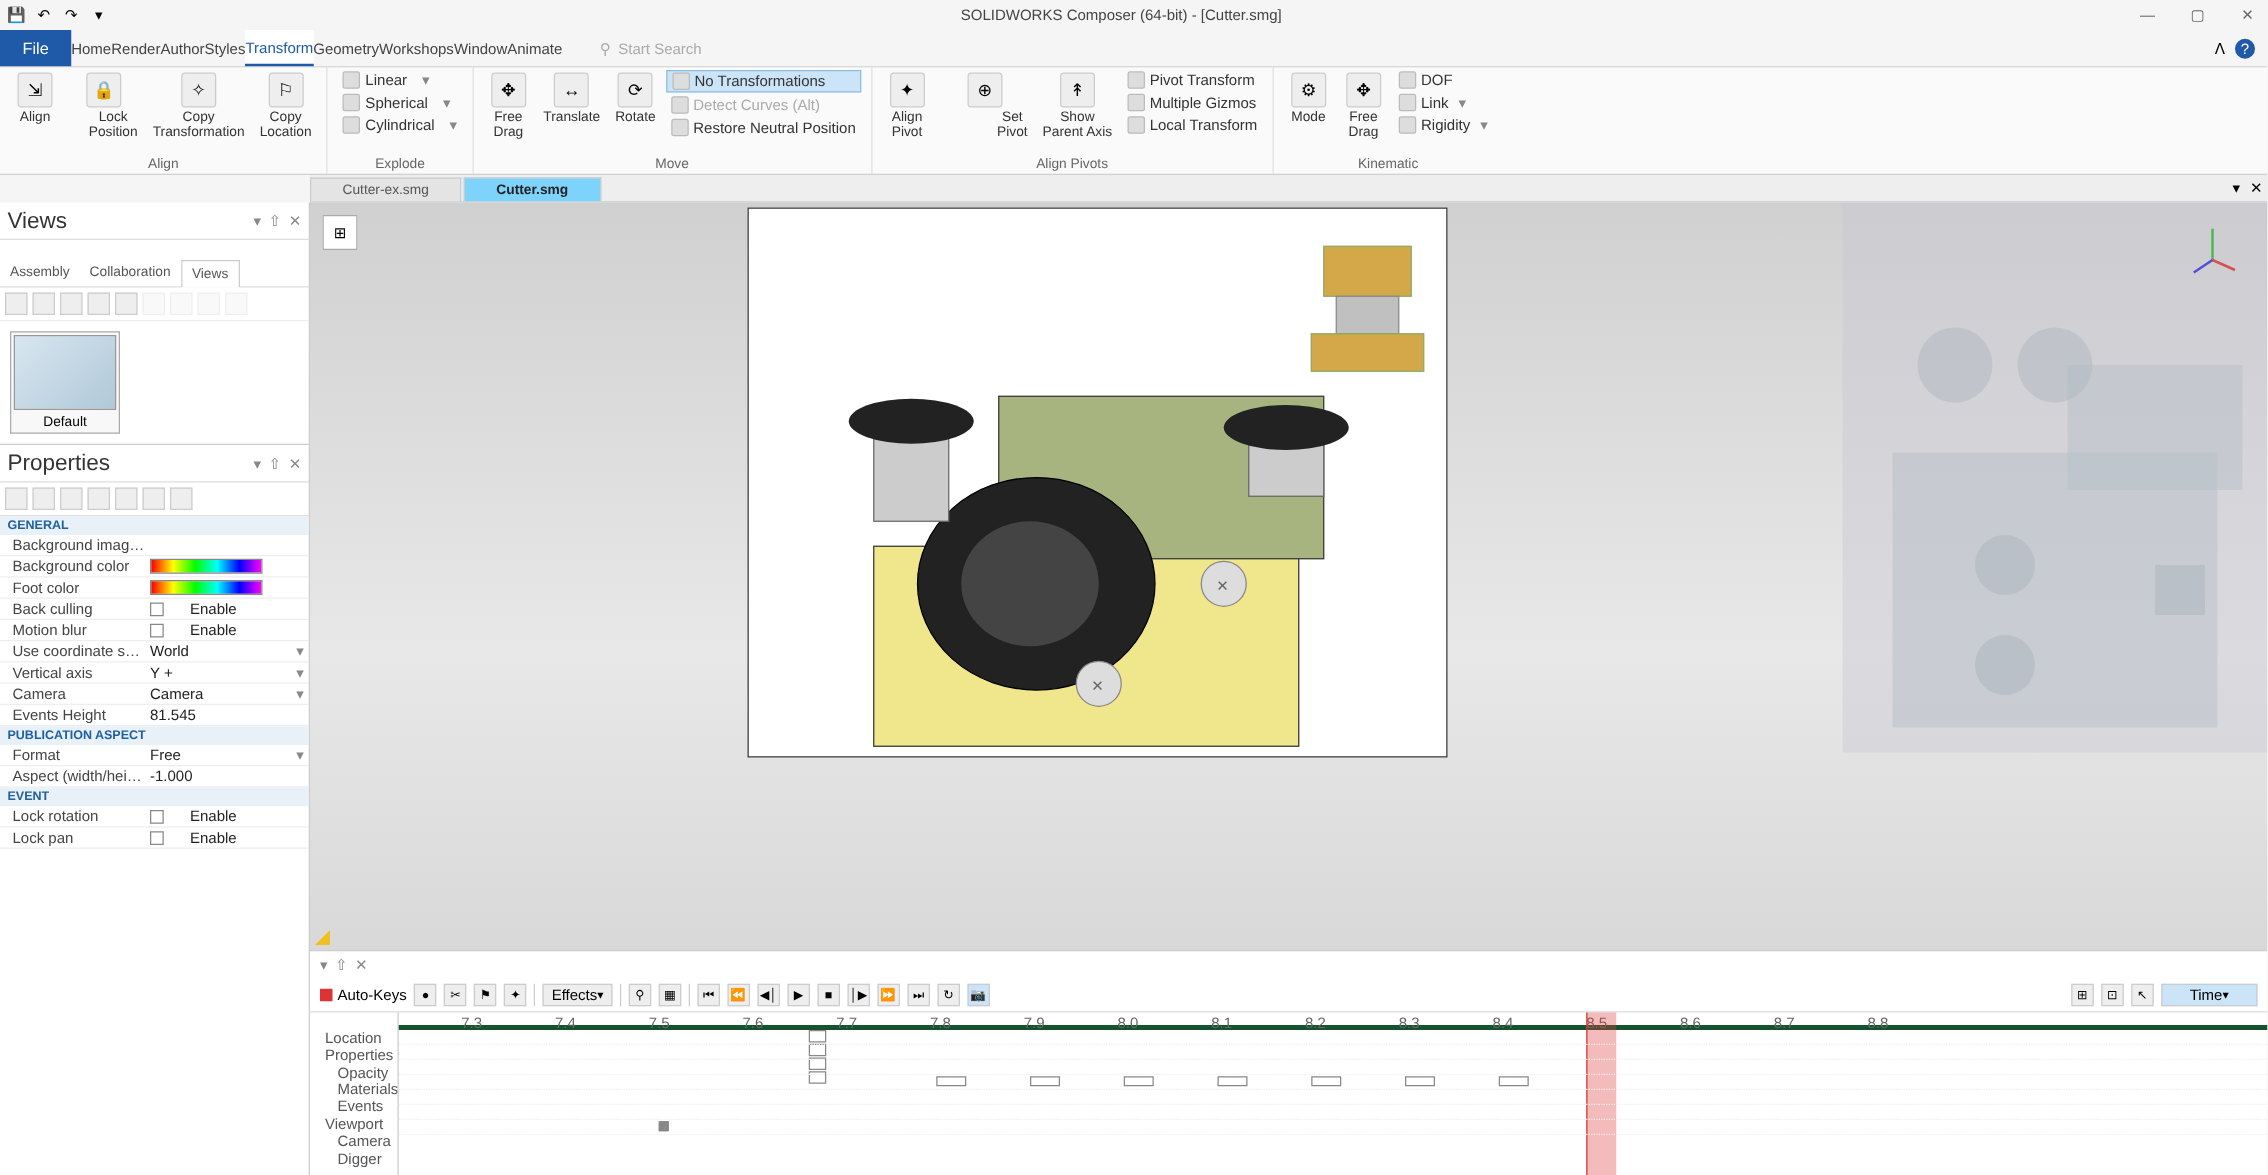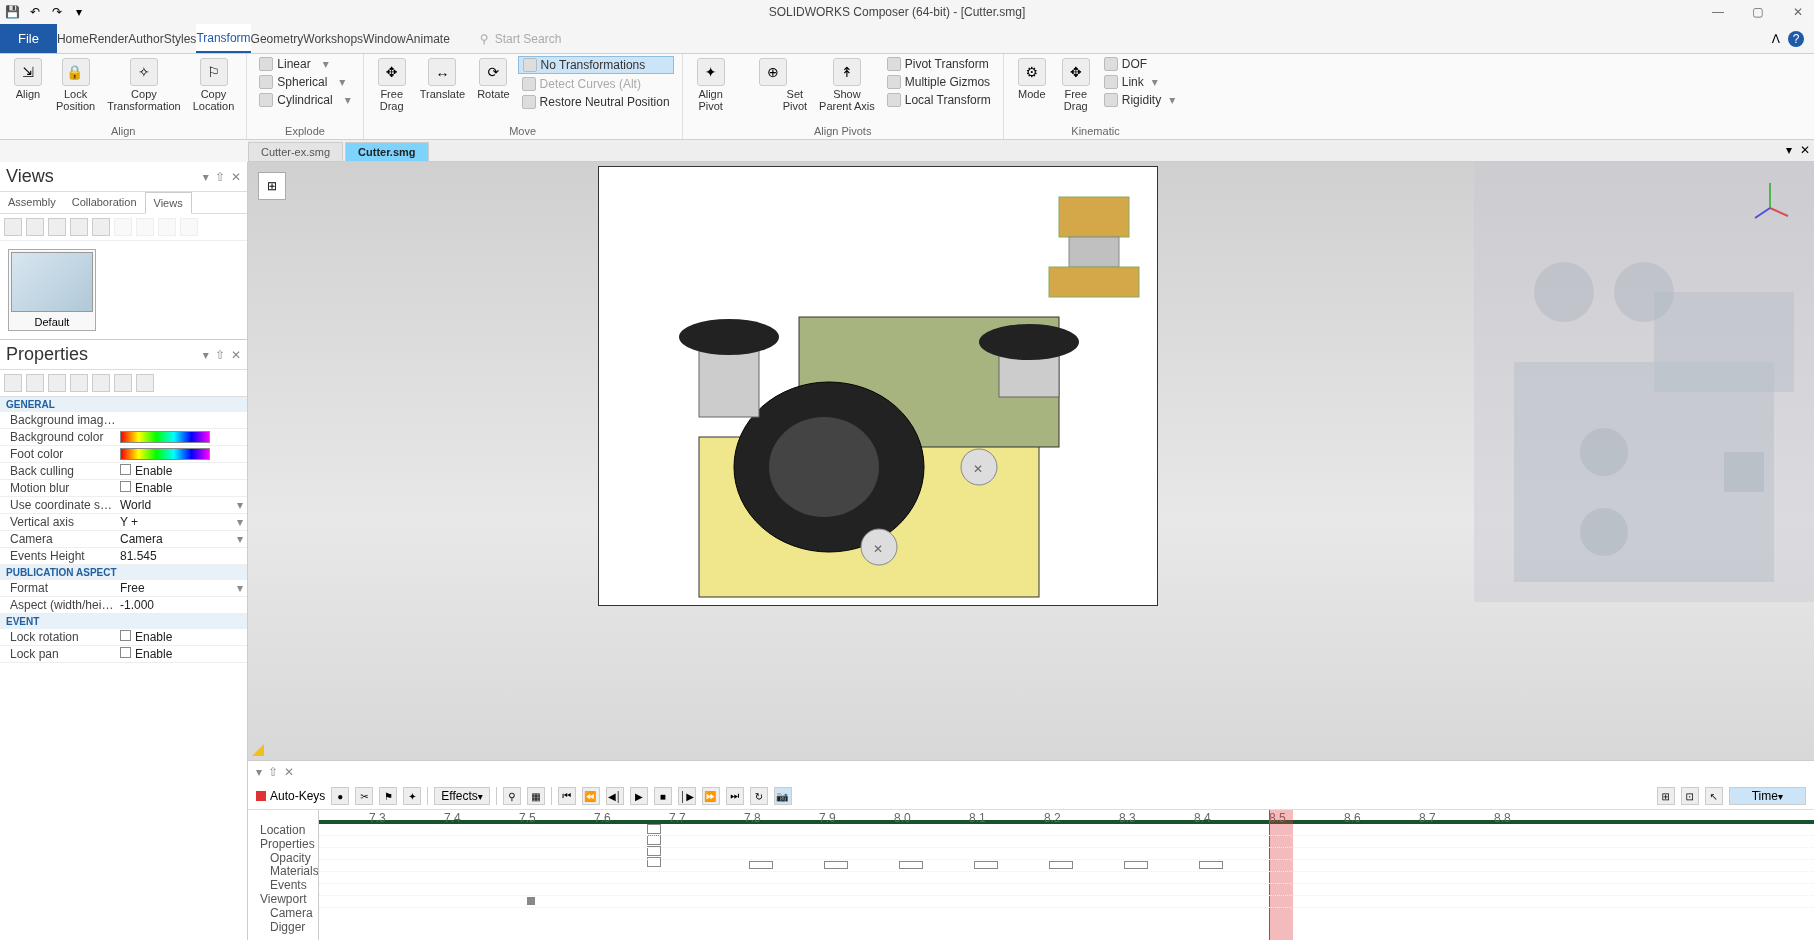--- a/index.html
+++ b/index.html
@@ -30,52 +30,52 @@
 .rbtn .ico { width: 28px; height: 28px; background: #eee; border: 1px solid #ccc; border-radius: 3px; margin-bottom: 2px; display:flex; align-items:center; justify-content:center; font-size:14px;}
 .rbtn .lbl { font-size: 11px; color: #333; text-align: center; line-height: 1.1; }
 .rstack { display: flex; flex-direction: column; gap: 2px; }
 .rsmall { display: flex; align-items: center; gap: 4px; padding: 1px 4px; cursor: pointer; font-size: 11px; color: #333; }
 .rsmall .sico { width: 14px; height: 14px; background: #ddd; border: 1px solid #bbb; border-radius: 2px; }
 .rsmall.highlight { background: #cce4f7; border: 1px solid #8fbde0; }
 .rsmall.disabled { color: #aaa; }
 
 
 .doctabs { height: 22px; background: #eee; display: flex; align-items: flex-end; border-bottom: 1px solid #ccc; margin-left: 248px; }
-.doctab { padding: 3px 12px; background: #e4e4e4; border: 1px solid #ccc; border-bottom: none; margin-right: 2px; cursor: pointer; font-size: 11px; color: #555; }
+.doctab { padding: 3px 25px; background: #e4e4e4; border: 1px solid #ccc; border-bottom: none; margin-right: 2px; cursor: pointer; font-size: 11px; color: #555; }
 .doctab.active { background: #7dd3fc; font-weight: bold; color: #222; }
 .doctabs .spacer { flex: 1; }
 
 
 .main { display: flex; height: calc(940px - 24px - 30px - 86px - 22px); }
 .leftcol { width: 248px; display: flex; flex-direction: column; background: #fff; border-right: 1px solid #ccc; }
 
 
 .panel-header { display: flex; align-items: center; padding: 4px 6px; border-bottom: 1px solid #ddd; }
 .panel-header .ptitle { font-size: 18px; color: #333; flex: 1; }
 .panel-header .pctrl { display: flex; gap: 6px; color: #888; }
 .panel-header .pctrl span { cursor: pointer; }
 .views-tabs { display: flex; border-bottom: 1px solid #ddd; }
-.views-tabs .vt { padding: 4px 8px; font-size: 11px; color: #555; cursor: pointer; }
+.views-tabs .vt { padding: 4px 8px; font-size: 11px; color: #555; cursor: pointer; margin-top: 16px; }
 .views-tabs .vt.active { background: #fff; border: 1px solid #ccc; border-bottom: 1px solid #fff; margin-bottom: -1px; }
 .views-toolbar { display: flex; gap: 4px; padding: 4px; border-bottom: 1px solid #eee; }
 .views-toolbar .tb { width: 18px; height: 18px; background: #eee; border: 1px solid #ccc; cursor: pointer; }
 .views-body { padding: 8px; }
 .view-thumb { width: 88px; border: 1px solid #aaa; padding: 2px; background: #f8f8f8; text-align: center; }
 .view-thumb .timg { width: 82px; height: 60px; background: linear-gradient(135deg,#d8e6f0,#b0c8d8); border: 1px solid #999; }
 .view-thumb .tlbl { font-size: 11px; margin-top: 4px; }
 
 
 .props { flex: 1; display: flex; flex-direction: column; border-top: 1px solid #ccc; overflow: hidden; }
 .props-toolbar { display: flex; gap: 4px; padding: 4px; border-bottom: 1px solid #ddd; }
 .props-toolbar .tb { width: 18px; height: 18px; background: #eee; border: 1px solid #ccc; cursor: pointer; }
 .props-body { flex: 1; overflow-y: auto; font-size: 11px; }
 .prop-section { background: #e8f0f8; color: #2060a0; font-weight: bold; padding: 2px 6px; font-size: 10px; }
 .prop-row { display: flex; align-items: center; border-bottom: 1px solid #eee; height: 17px; }
 .prop-row .pk { width: 116px; padding-left: 10px; color: #444; overflow: hidden; white-space: nowrap; text-overflow: ellipsis; }
-.prop-row .pv { flex: 1; padding-left: 4px; color: #222; display: flex; gap: 4px; }
+.prop-row .pv { flex: 1; padding-left: 4px; color: #222; display: flex; align-items: center; gap: 21px; }
 .prop-row .cb { width: 11px; height: 11px; border: 1px solid #888; }
 .prop-row .dd { margin-left: auto; margin-right: 4px; color: #888; cursor: pointer; }
 .colorstrip { width: 90px; height: 12px; background: linear-gradient(90deg,#f00,#ff0,#0f0,#0ff,#00f,#f0f); border: 1px solid #888; }
 
 
 .center { flex: 1; display: flex; flex-direction: column; position: relative; }
 .viewport { flex: 1; background: linear-gradient(180deg,#d0d0d0 0%, #e8e8e8 60%, #d8d8d8 100%); position: relative; overflow: hidden; }
 .vp-icon { position: absolute; top: 10px; left: 10px; width: 28px; height: 28px; background: #fff; border: 1px solid #aaa; display:flex; align-items:center; justify-content:center;}
 .vp-triad { position: absolute; top: 16px; right: 24px; width: 40px; height: 40px; }
 .model-white { position: absolute; left: 350px; top: 4px; width: 560px; height: 440px; background: #fff; border: 1px solid #333; }
@@ -148,21 +148,21 @@
 <div class="ribbon">
 
   <div class="ribbon-group">
     <div class="ribbon-group-items">
       <div class="rbtn">
           <div class="ico">⇲</div>
           <div class="lbl">Align</div>
         </div>
       <div class="rbtn">
           <div class="ico">🔒</div>
-          <div class="lbl" style="white-space:pre;">Lock
+          <div class="lbl" style="white-space:pre;margin-left:15px;">Lock
 Position</div>
         </div>
       <div class="rbtn">
           <div class="ico">✧</div>
           <div class="lbl" style="white-space:pre;">Copy
 Transformation</div>
         </div>
       <div class="rbtn">
           <div class="ico">⚐</div>
           <div class="lbl" style="white-space:pre;">Copy

